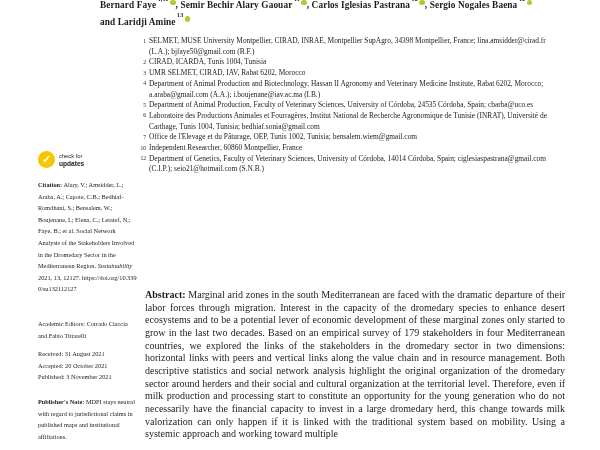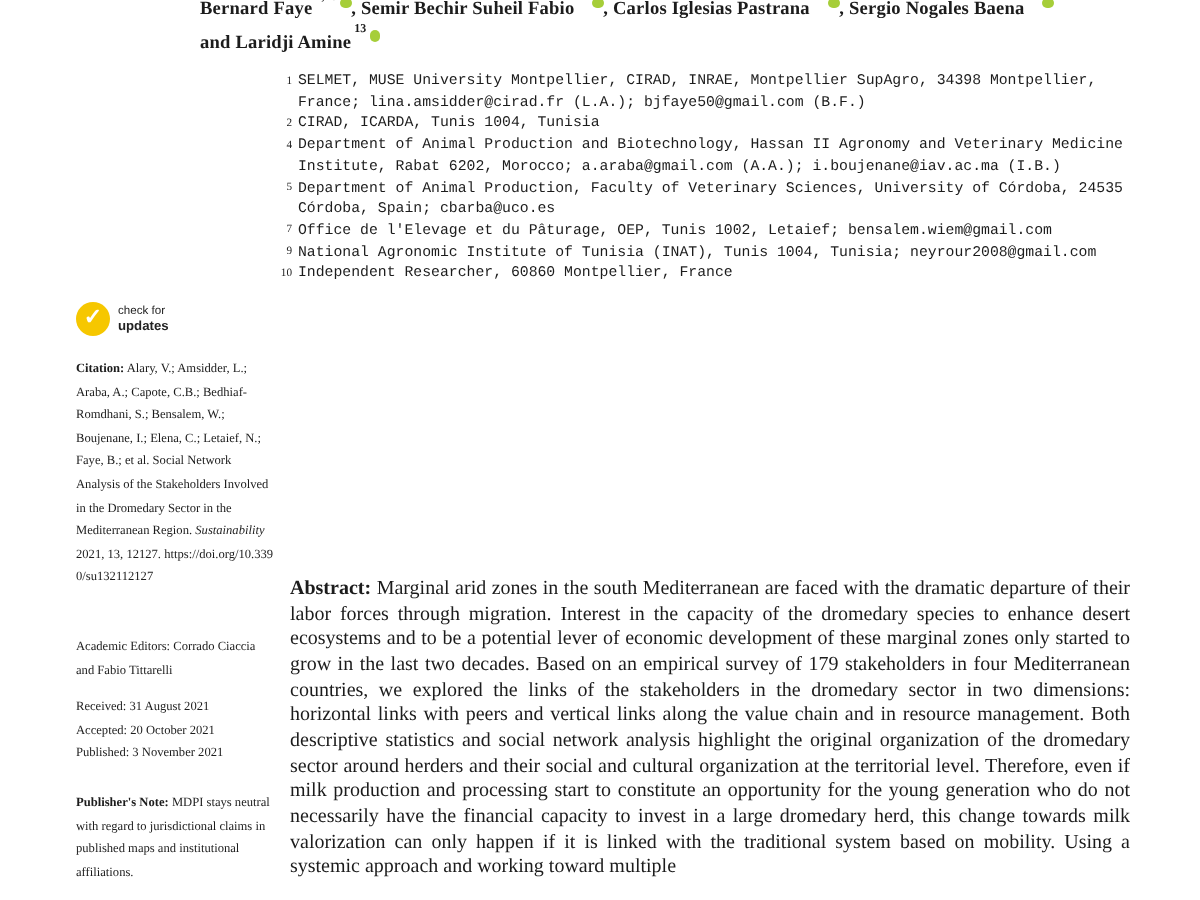--- a/index.html
+++ b/index.html
@@ -27,21 +27,21 @@
   
   .affs {
     position: absolute; left: 135px; top: 36px; width: 430px;
     font-size: 7.4px; line-height: 10.7px;
   }
   .aff-row { display: flex; }
   .aff-num {
     flex: 0 0 11px; width: 11px; text-align: right; padding-right: 3px;
     font-size: 5.6px; line-height: 10.7px; position: relative; top: -0.5px;
   }
-  .aff-text { flex: 1; font-family: Liberation Mono, monospace; }
+  .aff-text { flex: 1; }
 
   
   .abstract {
     position: absolute; left: 145px; top: 289px; width: 420px;
     font-size: 10px; line-height: 12.65px; text-align: justify;
   }
 
   
   .sidebar {
     position: absolute; left: 38px; top: 0; width: 100px;
@@ -70,21 +70,21 @@
 <body>
 
 <div class="page">
 
   <div class="authors">
     <div class="author-line">
       
     
         <span class="au-seg"><span>Bernard Faye</span><sup class="au-sup">1,10</sup><span class="orcid" style="background: rgb(166, 206, 57);"></span><span>, </span></span>
       
-        <span class="au-seg"><span>Semir Bechir Suheil Fabio</span><sup class="au-sup">11</sup><span class="orcid" style="background: rgb(166, 206, 57);"></span><span>, </span></span>
+        <span class="au-seg"><span>Semir Bechir Alary Gaouar</span><sup class="au-sup">11</sup><span class="orcid" style="background: rgb(166, 206, 57);"></span><span>, </span></span>
       
         <span class="au-seg"><span>Carlos Iglesias Pastrana</span><sup class="au-sup">12</sup><span class="orcid" style="background: rgb(166, 206, 57);"></span><span>, </span></span>
       
         <span class="au-seg"><span>Sergio Nogales Baena</span><sup class="au-sup">12</sup><span class="orcid" style="background: rgb(166, 206, 57);"></span><span></span></span>
       </div>
     <div class="author-line">
       
     
         <span class="au-seg"><span>and Laridji Amine</span><sup class="au-sup">13</sup><span class="orcid" style="background: rgb(166, 206, 57);"></span><span></span></span>
       </div>
@@ -95,49 +95,57 @@
       <div class="aff-row">
         <span class="aff-num">1</span>
         <span class="aff-text">SELMET, MUSE University Montpellier, CIRAD, INRAE, Montpellier SupAgro, 34398 Montpellier, France; lina.amsidder@cirad.fr (L.A.); bjfaye50@gmail.com (B.F.)</span>
       </div>
 
       <div class="aff-row">
         <span class="aff-num">2</span>
         <span class="aff-text">CIRAD, ICARDA, Tunis 1004, Tunisia</span>
       </div>
 
+      <div class="aff-row">
+        <span class="aff-num">3</span>
+        <span class="aff-text">UMR SELMET, CIRAD, IAV, Rabat 6202, Morocco</span>
+      </div>
 
       <div class="aff-row">
         <span class="aff-num">4</span>
         <span class="aff-text">Department of Animal Production and Biotechnology, Hassan II Agronomy and Veterinary Medicine Institute, Rabat 6202, Morocco; a.araba@gmail.com (A.A.); i.boujenane@iav.ac.ma (I.B.)</span>
       </div>
 
       <div class="aff-row">
         <span class="aff-num">5</span>
         <span class="aff-text">Department of Animal Production, Faculty of Veterinary Sciences, University of Córdoba, 24535 Córdoba, Spain; cbarba@uco.es</span>
       </div>
 
+      <div class="aff-row">
+        <span class="aff-num">6</span>
+        <span class="aff-text">Laboratoire des Productions Animales et Fourragères, Institut National de Recherche Agronomique de Tunisie (INRAT), Université de Carthage, Tunis 1004, Tunisia; bedhiaf.sonia@gmail.com</span>
+      </div>
 
       <div class="aff-row">
         <span class="aff-num">7</span>
-        <span class="aff-text">Office de l'Elevage et du Pâturage, OEP, Tunis 1002, Letaief; bensalem.wiem@gmail.com</span>
-      </div>
-
-
-      <div class="aff-row">
-        <span class="aff-num">9</span>
-        <span class="aff-text">National Agronomic Institute of Tunisia (INAT), Tunis 1004, Tunisia; neyrour2008@gmail.com</span>
-      </div>
+        <span class="aff-text">Office de l'Elevage et du Pâturage, OEP, Tunis 1002, Tunisia; bensalem.wiem@gmail.com</span>
+      </div>
+
+
 
       <div class="aff-row">
         <span class="aff-num">10</span>
         <span class="aff-text">Independent Researcher, 60860 Montpellier, France</span>
       </div>
 
 
+      <div class="aff-row">
+        <span class="aff-num">12</span>
+        <span class="aff-text">Department of Genetics, Faculty of Veterinary Sciences, University of Córdoba, 14014 Córdoba, Spain; ciglesiaspastrana@gmail.com (C.I.P.); seio21@hotmail.com (S.N.B.)</span>
+      </div>
 
 
     </div>
 
   <div class="abstract">
     <b>Abstract:</b>
     <span>Marginal arid zones in the south Mediterranean are faced with the dramatic departure of their labor forces through migration. Interest in the capacity of the dromedary species to enhance desert ecosystems and to be a potential lever of economic development of these marginal zones only started to grow in the last two decades. Based on an empirical survey of 179 stakeholders in four Mediterranean countries, we explored the links of the stakeholders in the dromedary sector in two dimensions: horizontal links with peers and vertical links along the value chain and in resource management. Both descriptive statistics and social network analysis highlight the original organization of the dromedary sector around herders and their social and cultural organization at the territorial level. Therefore, even if milk production and processing start to constitute an opportunity for the young generation who do not necessarily have the financial capacity to invest in a large dromedary herd, this change towards milk valorization can only happen if it is linked with the traditional system based on mobility. Using a systemic approach and working toward multiple</span>
   </div>
 
   <aside class="sidebar">

